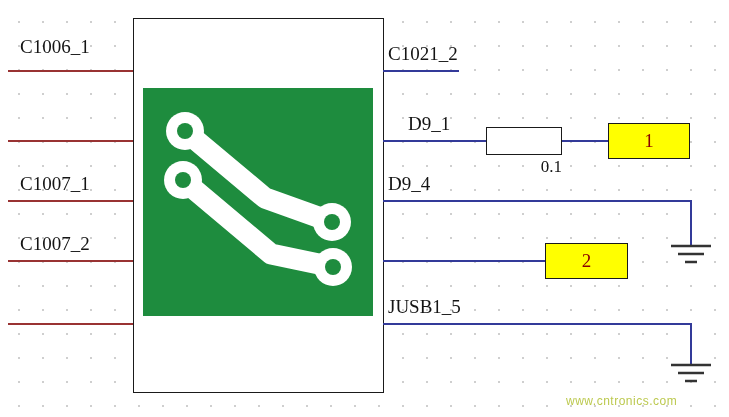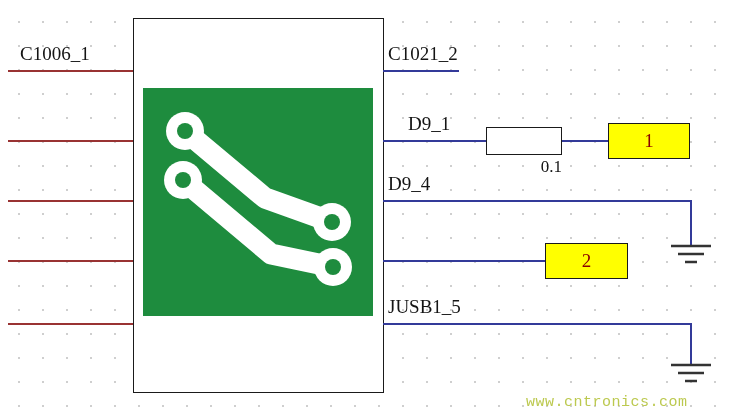--- a/index.html
+++ b/index.html
@@ -51,23 +51,23 @@
     box-sizing:border-box;
     display:flex;align-items:center;justify-content:center;
     font-size:19px;
     color:#8b0000;
   }
   .port-1{left:608px;top:123px;width:82px;height:36px;}
   .port-2{left:545px;top:243px;width:83px;height:36px;}
   .gnd{position:absolute;}
   .watermark{
     position:absolute;
-    left:526px;top:394px;
-    font-family:Liberation Mono, monospace;
-    font-size:15px;
+    left:566px;top:394px;
+    font-family:Liberation Sans, sans-serif;
+    font-size:12px;
     color:#bcc94f;
     letter-spacing:0.5px;
   }
 </style>
 </head>
 <body>
 
 <div class="canvas">
 
   <div class="compbox"></div>
@@ -79,27 +79,29 @@
     <circle cx="42" cy="43" r="19" fill="#ffffff"></circle>
     <circle cx="42" cy="43" r="8" fill="#1e8c3e"></circle>
     <circle cx="40" cy="92" r="19" fill="#ffffff"></circle>
     <circle cx="40" cy="92" r="8" fill="#1e8c3e"></circle>
     <circle cx="189" cy="134" r="19" fill="#ffffff"></circle>
     <circle cx="189" cy="134" r="8" fill="#1e8c3e"></circle>
     <circle cx="190" cy="179" r="19" fill="#ffffff"></circle>
     <circle cx="190" cy="179" r="8" fill="#1e8c3e"></circle>
   </svg>
 
-  <div class="label" style="left:20px;top:43px">C1006_1</div>
+  <div class="label" style="left:20px;top:36px">C1006_1</div>
   <div class="wire wire-red" style="left:8px;top:70px;width:125px"></div>
 
   <div class="wire wire-red" style="left:8px;top:140px;width:125px"></div>
 
+  <div class="label" style="left:20px;top:173px">C1007_1</div>
   <div class="wire wire-red" style="left:8px;top:200px;width:125px"></div>
 
+  <div class="label" style="left:20px;top:233px">C1007_2</div>
   <div class="wire wire-red" style="left:8px;top:260px;width:125px"></div>
 
   <div class="wire wire-red" style="left:8px;top:323px;width:125px"></div>
 
   <div class="label" style="left:388px;top:43px">C1021_2</div>
   <div class="wire wire-blue" style="left:383px;top:70px;width:76px"></div>
 
   <div class="label" style="left:408px;top:113px">D9_1</div>
   <div class="wire wire-blue" style="left:383px;top:140px;width:103px"></div>
   <div class="wire wire-blue" style="left:562px;top:140px;width:46px"></div>

